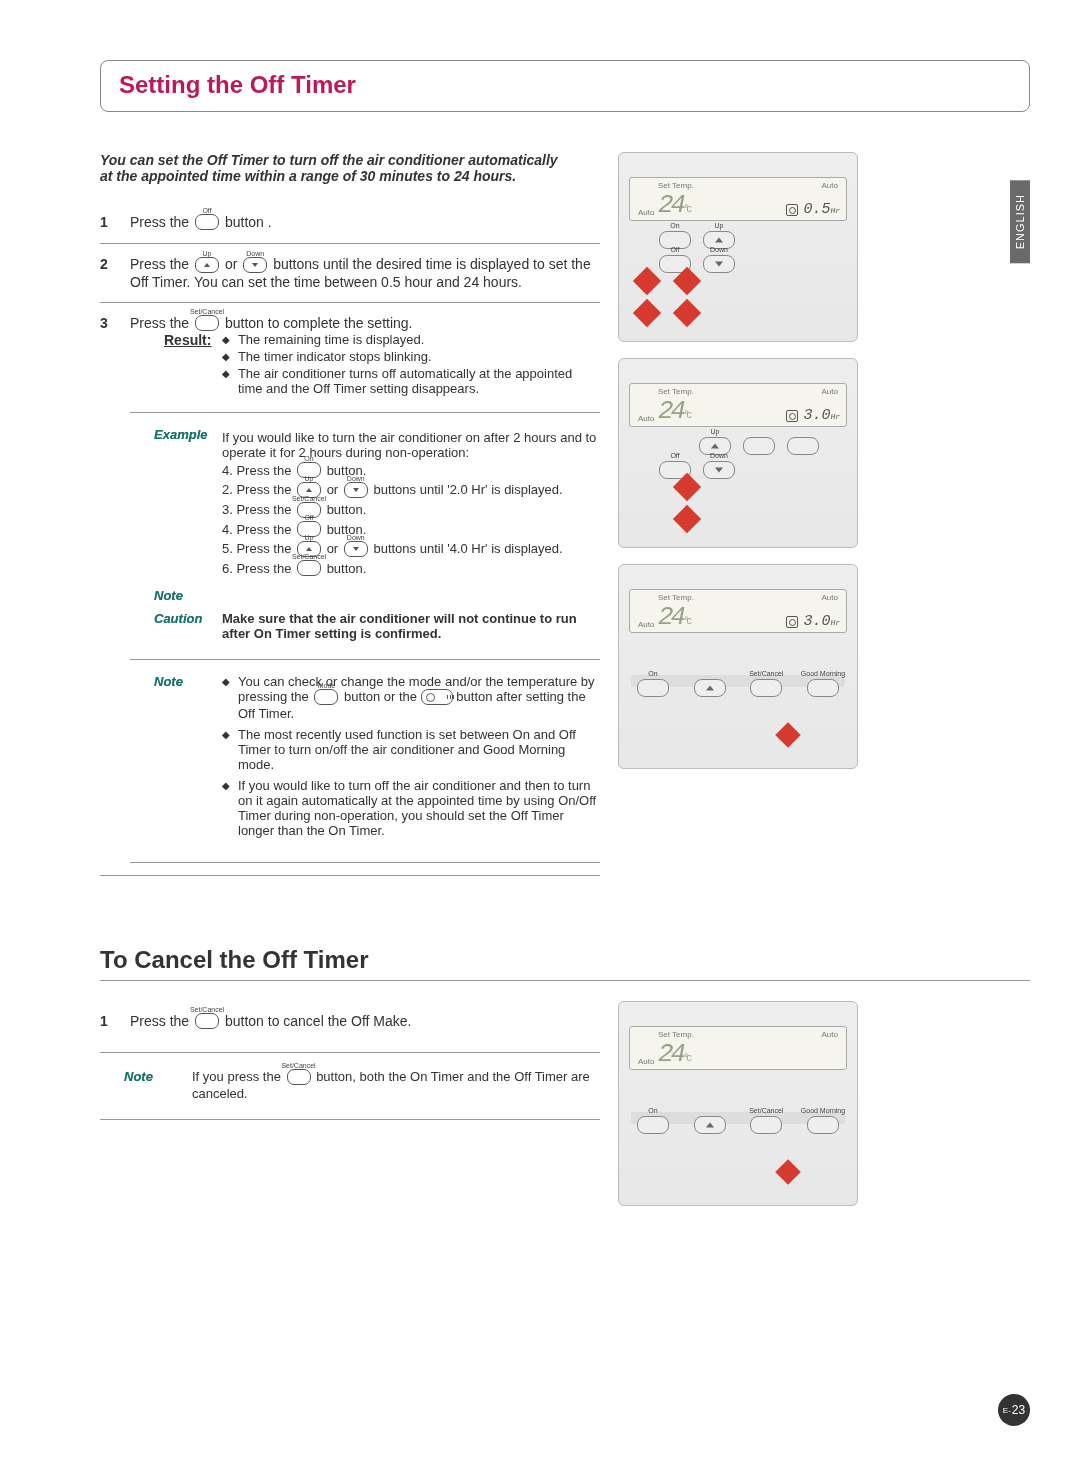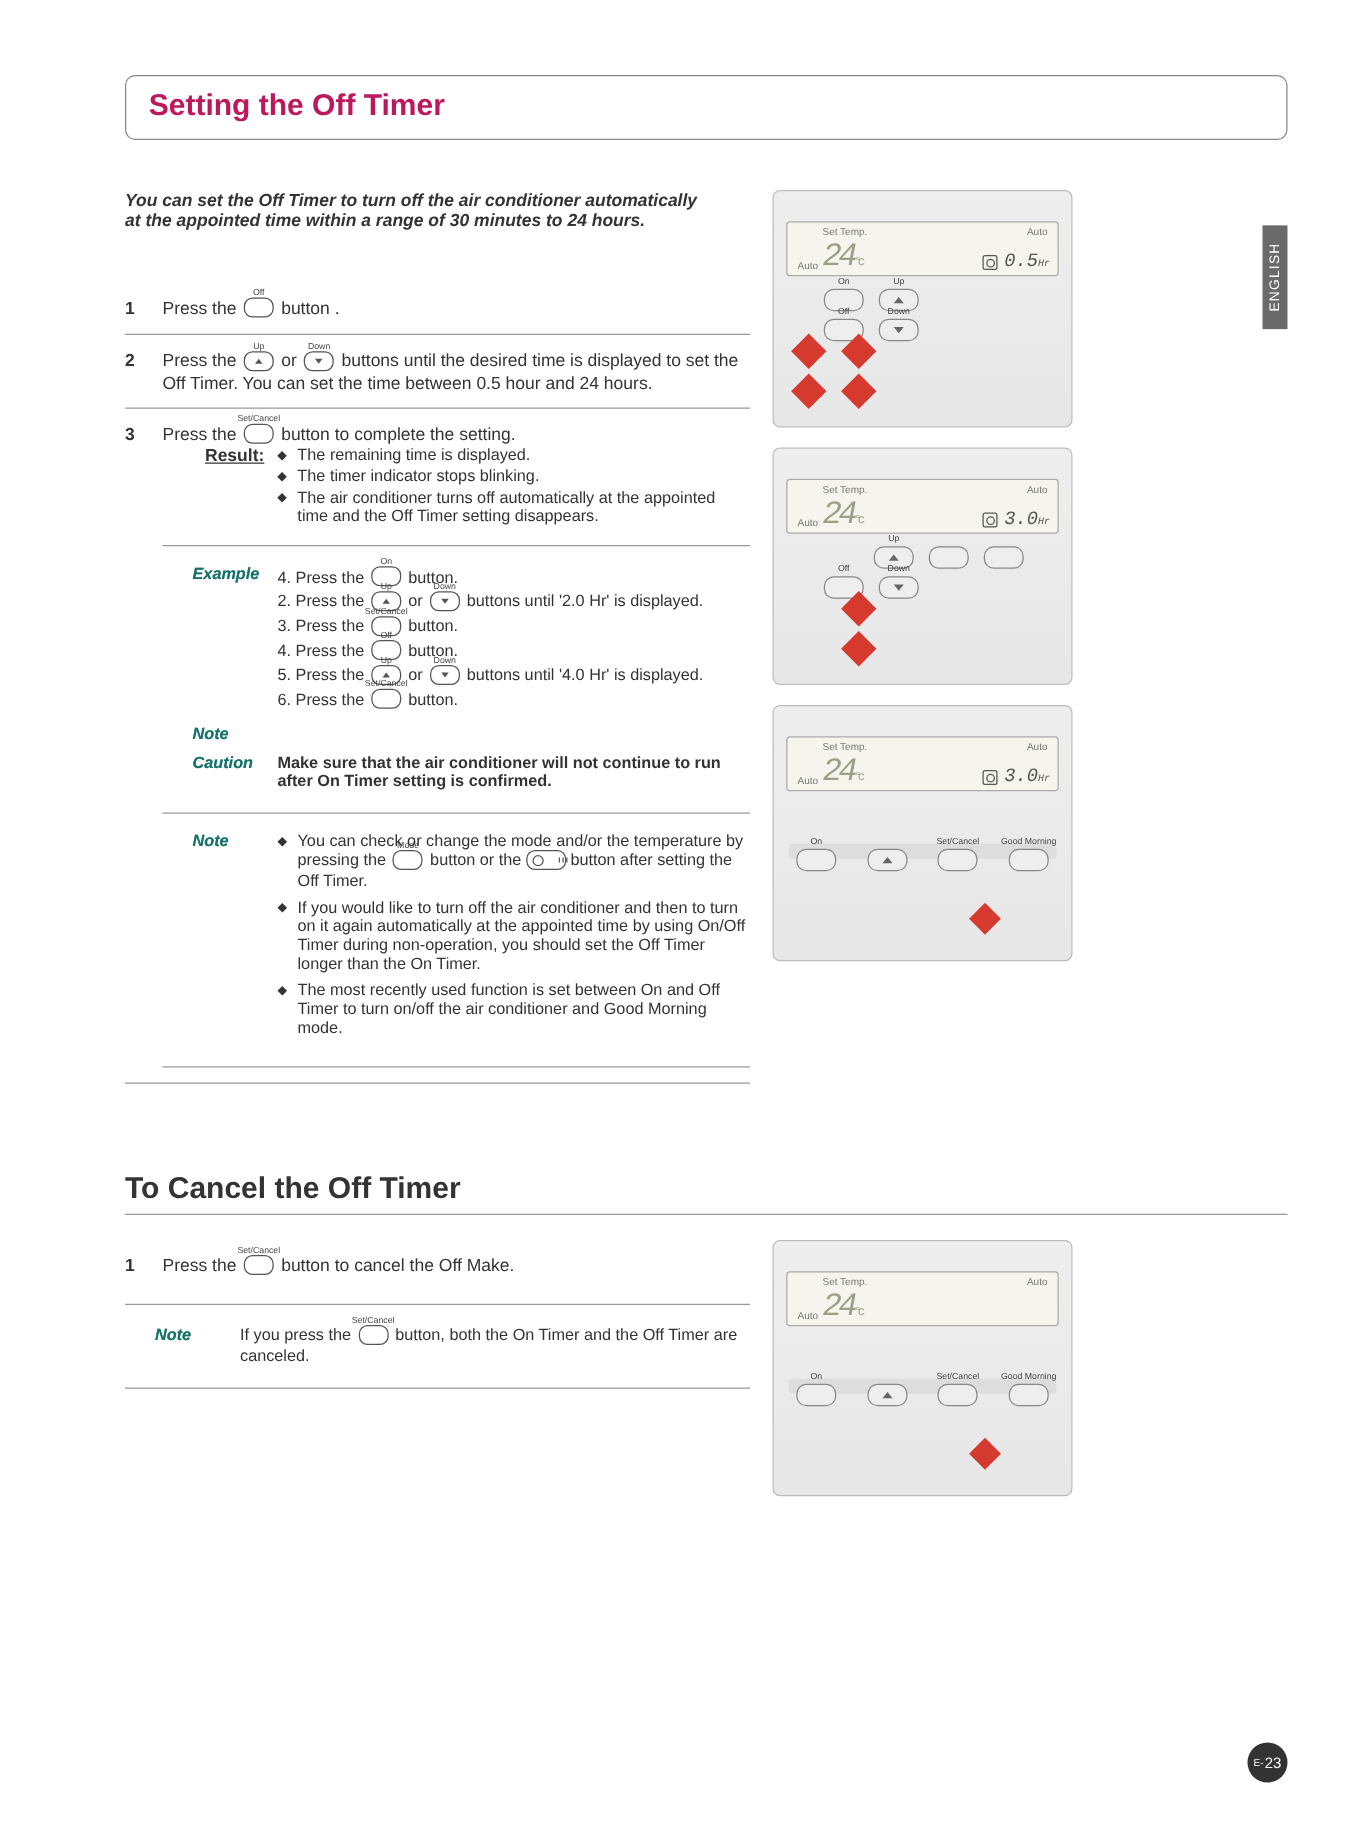--- a/index.html
+++ b/index.html
@@ -40,21 +40,21 @@
   margin: 0;
   font-size: 24px;
   font-weight: bold;
   color: #be185d;
 }
 .intro {
   font-style: italic;
   font-weight: bold;
   font-size: 14px;
   max-width: 460px;
-  margin-bottom: 42px;
+  margin-bottom: 18px;
 }
 .content-row {
   display: flex;
   align-items: flex-start;
   gap: 18px;
 }
 .left-col {
   flex: 1;
   max-width: 500px;
 }
@@ -287,20 +287,21 @@
               <div class="bul">The timer indicator stops blinking.</div>
               <div class="bul">The air conditioner turns off automatically at the appointed time and the Off Timer setting disappears.</div>
             </div>
           </div>
 
           
           <div class="sub-block">
             <div class="sub-row">
               <div class="tag">Example</div>
               <div class="txt">
+                <p class="bold">If you would like to turn the air conditioner on after 2 hours and to operate it for 2 hours during non-operation:</p>
                 <p>
                   <span>4. Press the</span>
                   <span class="btn-icon" data-label="On"></span>
                   <span>button.</span>
                 </p>
                 <p>
                   <span>2. Press the</span>
                   <span class="btn-icon up" data-label="Up"></span>
                   <span>or</span>
                   <span class="btn-icon down" data-label="Down"></span>
@@ -344,22 +345,22 @@
             <div class="sub-row">
               <div class="tag">Note</div>
               <div class="txt">
                 <div class="bul">
                   <span>You can check or change the mode and/or the temperature by pressing the</span>
                   <span class="btn-icon" data-label="Mode"></span>
                   <span>button or the</span>
                   <span class="oval-btn"></span>
                   <span>button after setting the Off Timer.</span>
                 </div>
+                <div class="bul">The most recently used function is set between On and Off Timer to turn on/off the air conditioner and Good Morning mode.</div>
                 <div class="bul">If you would like to turn off the air conditioner and then to turn on it again automatically at the appointed time by using On/Off Timer during non-operation, you should set the Off Timer longer than the On Timer.</div>
-                <div class="bul">The most recently used function is set between On and Off Timer to turn on/off the air conditioner and Good Morning mode.</div>
               </div>
             </div>
           </div>
 
         </div>
       </div>
     </div>
 
     <div class="right-col">
 

